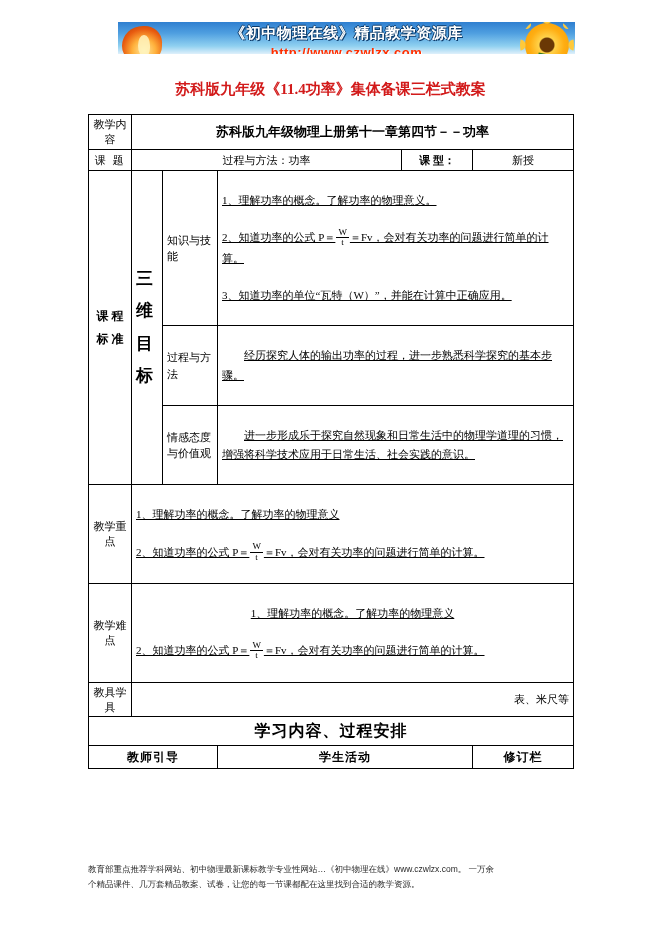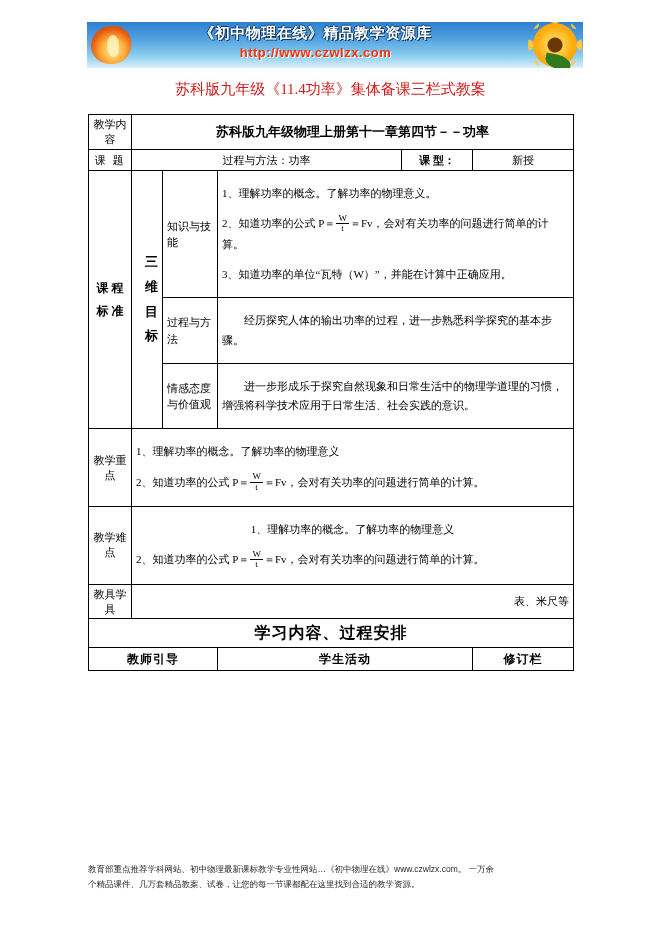--- a/index.html
+++ b/index.html
@@ -18,28 +18,27 @@
     position: relative;
     width: 661px;
     height: 935px;
     box-sizing: border-box;
     padding: 0;
   }
 
   
   .banner {
     position: absolute;
-    left: 87px;
+    left: 118px;
     top: 22px;
     width: 457px;
-    height: 46px;
+    height: 32px;
     background: linear-gradient(to bottom, #2f7fd0 0%, #4f9fe0 35%, #8fd0f0 75%, #dff0fb 100%);
     overflow: hidden;
     border: 0;
-    padding-left: 39px;
   }
   .banner .flame {
     position: absolute;
     left: 4px;
     top: 4px;
     width: 40px;
     height: 38px;
     background: radial-gradient(circle at 55% 65%, #ffe9a0 0%, #ffb13c 35%, #e85c10 65%, #b03000 100%);
     border-radius: 55% 45% 50% 50%;
   }
@@ -115,21 +114,21 @@
   }
 
   
   .doc-title {
     position: absolute;
     left: 0;
     top: 80px;
     width: 661px;
     text-align: center;
     font-size: 15px;
-    font-weight: normal;
+    font-weight: bold;
     color: #d21a1a;
     font-family: "Liberation Serif", serif;
   }
 
   
   table.main {
     position: absolute;
     left: 88px;
     top: 114px;
     width: 486px;
@@ -146,38 +145,39 @@
     text-align: center;
     width: 34px;
     font-size: 11px;
     line-height: 1.35;
   }
   .lbl-wide {
     text-align: left;
     width: 46px;
   }
   .vlabel {
-    text-align: right;
+    text-align: left;
     width: 22px;
-    font-size: 13px;
+    font-size: 17px;
     line-height: 1.25;
   }
   .sp {
     letter-spacing: 2px;
   }
   .ctr { text-align: center; }
   .big {
     font-size: 13px;
     font-weight: bold;
     text-align: center;
   }
   .cellpad { padding: 5px 8px; }
   .para {
-    margin: 11px 0;
+    margin: 18px 0;
     line-height: 1.75;
+    text-decoration: underline;
   }
   .indent { text-indent: 22px; }
 
   
   .frac {
     display: inline-block;
     vertical-align: middle;
     text-align: center;
     font-size: 9px;
     line-height: 1.05;

